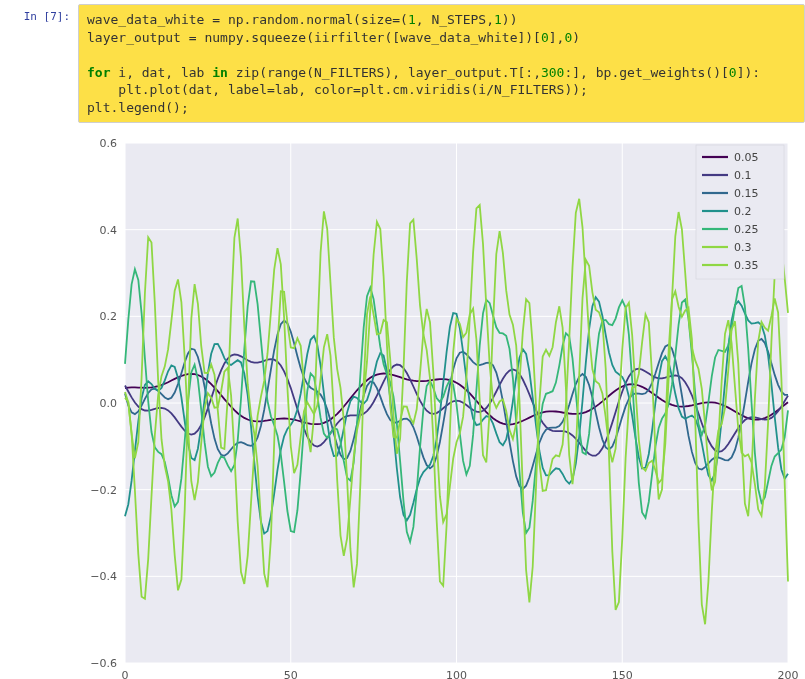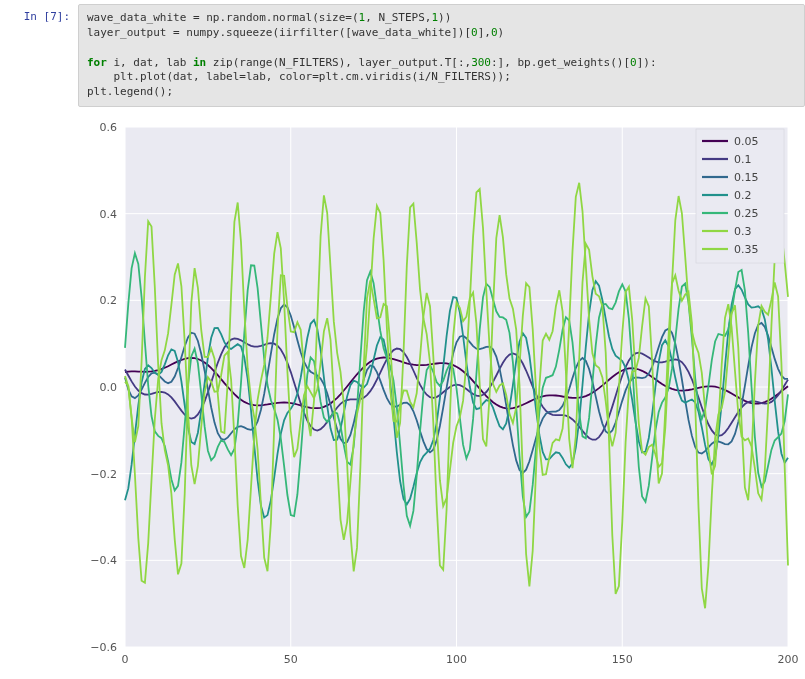--- a/index.html
+++ b/index.html
@@ -19,26 +19,26 @@
   .prompt-area {
     flex: 0 0 70px;
     text-align: right;
     padding: 6px 8px 0 0;
     font-family: Menlo, Consolas, "DejaVu Sans Mono", monospace;
     font-size: 11px;
     color: #303F9F;
   }
   .code-area {
     flex: 1;
-    background: #e5e5e5;
+    background: #fde047;
     border: 1px solid #cfcfcf;
     border-radius: 2px;
     padding: 6px 8px;
     font-family: Menlo, Consolas, "DejaVu Sans Mono", monospace;
-    font-size: 11px;
+    font-size: 13px;
     line-height: 1.35;
     white-space: pre;
     overflow: hidden;
     color: #333;
   }
   .kw { color: #008000; font-weight: bold; }
   .num { color: #008000; }
   .output-area {
     width: 805px;
     display: flex;

